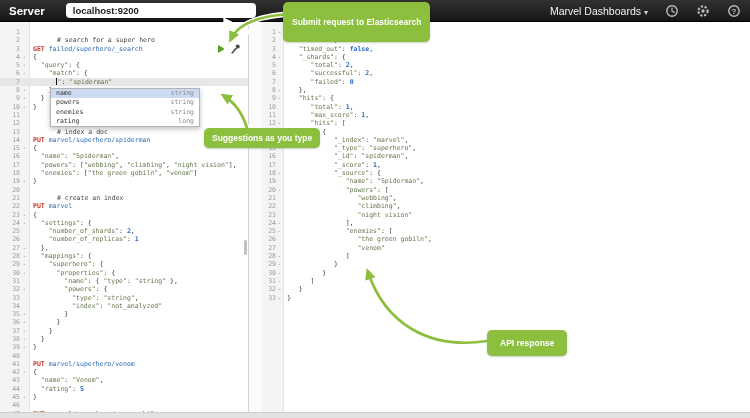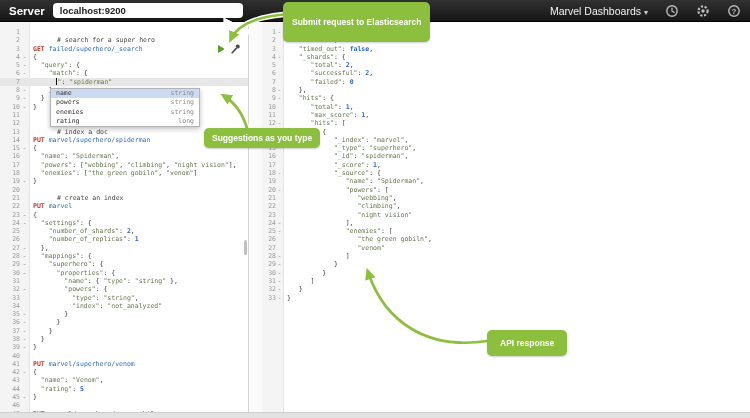--- a/index.html
+++ b/index.html
@@ -2,21 +2,21 @@
 <html style="--accent-green: #8dbf3e; --method-red: #c0392b; --url-blue: #2e6db4; --string-olive: #68784f; --number-blue: #2a66cc; --comment-gray: #45473f; --punct-gray: #3d3d3d; --selection-blue: #ccdbf3;"><head>
 <meta charset="utf-8">
 <style>
   html,body{margin:0;padding:0;}
   body{width:750px;height:418px;position:relative;overflow:hidden;background:#e9e9e9;
        font-family:"Liberation Sans", sans-serif;}
 
   
   .header{position:absolute;left:0;top:0;width:750px;height:22px;
     background:linear-gradient(#313131,#161616);display:flex;align-items:center;
-    padding:0 9px;box-sizing:border-box;border-bottom:1px solid #000;z-index:5;}
+    padding:0 9px;box-sizing:border-box;border-bottom:1px solid #000;z-index:5;gap:13px;}
   .server-label{color:#fff;font-size:11.5px;font-weight:bold;margin-right:8px;}
   .server-input{width:176px;height:15px;border:none;border-radius:4px;background:#fff;
     font-family:"Liberation Sans",sans-serif;font-size:9.5px;font-weight:bold;color:#222;
     padding:0 7px;outline:none;}
   .nav-right{margin-left:auto;display:flex;align-items:center;gap:17px;}
   .nav-dd{color:#f2f2f2;font-size:10.5px;cursor:pointer;white-space:nowrap;}
   .nav-dd .caret-down{font-size:8px;margin-left:3px;color:#cfcfcf;}
   .hicon{width:14px;height:14px;display:block;cursor:pointer;}
 
   

